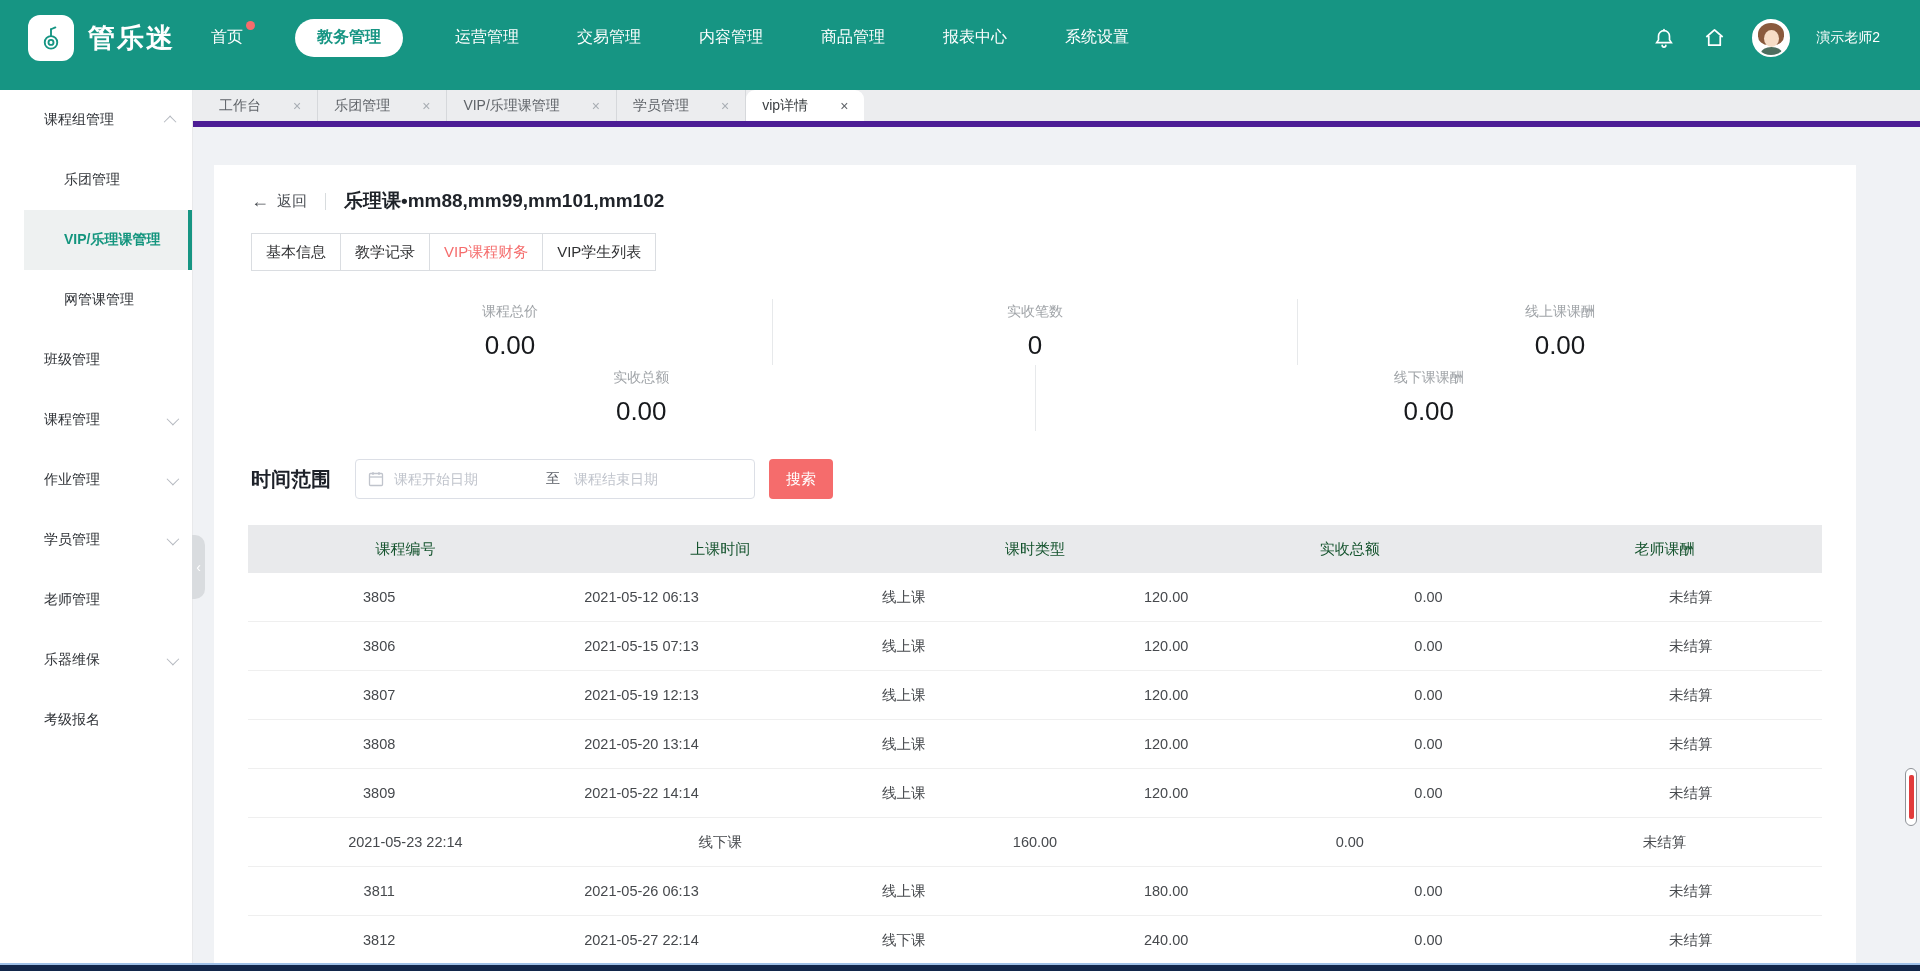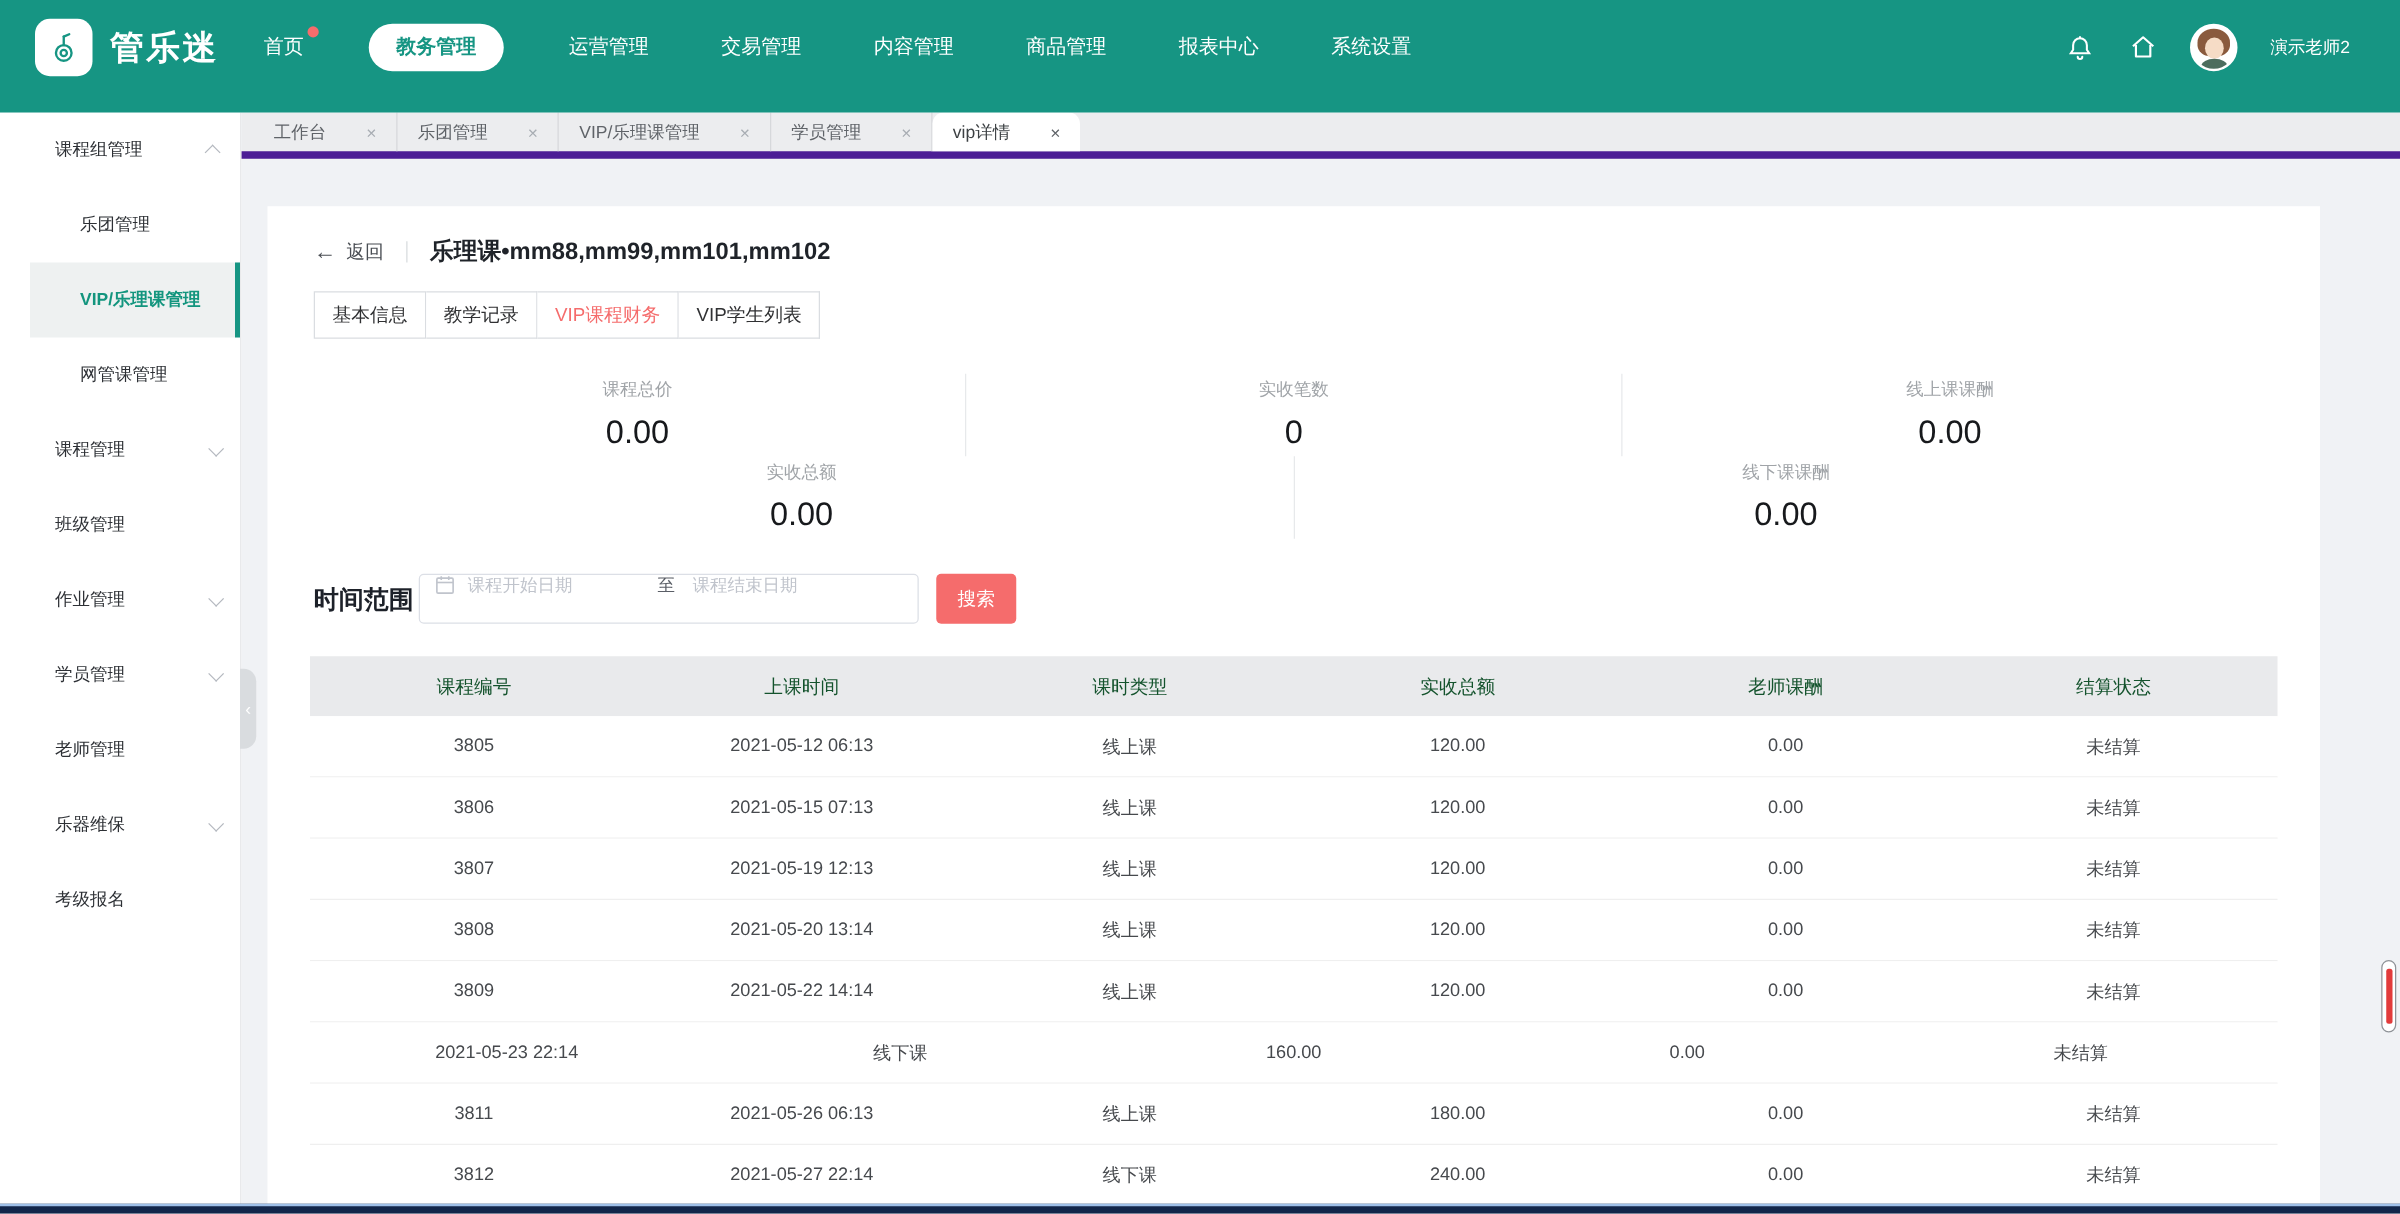--- a/index.html
+++ b/index.html
@@ -63,21 +63,21 @@
 
   .stats { margin-top:28px; }
   .stats-row { display:flex; }
   .stat-cell { flex:1; height:66px; display:flex; flex-direction:column; align-items:center; justify-content:center; }
   .stat-cell + .stat-cell { border-left:1px solid #e7e9eb; }
   .stat-label { font-size:14px; color:#a0a4a8; margin-bottom:9px; }
   .stat-value { font-size:26px; color:#17191c; font-weight:500; }
 
   .filter-row { display:flex; align-items:center; margin-top:28px; margin-left:3px; }
   .filter-label { font-size:20px; font-weight:700; color:#1d2129; }
-  .date-range { width:400px; height:40px; border:1px solid #dcdfe6; border-radius:4px; background:#fff; display:flex; align-items:flex-start; margin-left:4px; padding:0 12px; }
+  .date-range { width:400px; height:40px; border:1px solid #dcdfe6; border-radius:4px; background:#fff; display:flex; align-items:center; margin-left:24px; padding:0 12px; }
   .cal-icon { flex:none; margin-right:10px; display:flex; }
   .date-input { border:none; outline:none; width:138px; font-size:14px; color:#606266; background:transparent; font-family:inherit; }
   .date-input::placeholder { color:#c0c4cc; }
   .date-sep { font-size:14px; color:#5a5e66; margin:0 14px; }
   .search-btn { margin-left:14px; width:64px; height:40px; background:#f56c6c; border:none; border-radius:4px; color:#fff; font-size:15px; cursor:pointer; font-family:inherit; }
 
   .table { margin-top:26px; }
   .trow { display:flex; }
   .trow.head { background:#e9eaec; }
   .tcell { flex:1; height:48px; display:flex; align-items:center; justify-content:center; font-size:14.5px; color:#46494d; }
@@ -164,25 +164,25 @@
         <li class="side-item child">
           <span class="lbl">乐团管理</span>
         </li>
         <li class="side-item child active">
           <span class="lbl">VIP/乐理课管理</span>
         </li>
         <li class="side-item child">
           <span class="lbl">网管课管理</span>
         </li>
         <li class="side-item top">
+          <span class="lbl">班级管理</span>
+        </li>
+        <li class="side-item top">
           <span class="lbl">课程管理</span>
           <span class="chev down"></span>
-        </li>
-        <li class="side-item top">
-          <span class="lbl">班级管理</span>
         </li>
         <li class="side-item top">
           <span class="lbl">作业管理</span>
           <span class="chev down"></span>
         </li>
         <li class="side-item top">
           <span class="lbl">学员管理</span>
           <span class="chev down"></span>
         </li>
         <li class="side-item top">
@@ -289,21 +289,20 @@
           <button class="search-btn">搜索</button>
         </div>
 
         <div class="table" id="table">
             <div class="trow head">
               <div class="tcell">课程编号</div>
               <div class="tcell">上课时间</div>
               <div class="tcell">课时类型</div>
               <div class="tcell">实收总额</div>
               <div class="tcell">老师课酬</div>
-              <div class="tcell">结算状态</div>
             </div>
             <div class="trow body">
               <div class="tcell">3805</div>
               <div class="tcell">2021-05-12 06:13</div>
               <div class="tcell">线上课</div>
               <div class="tcell">120.00</div>
               <div class="tcell">0.00</div>
               <div class="tcell">未结算</div>
             </div>
             <div class="trow body">

